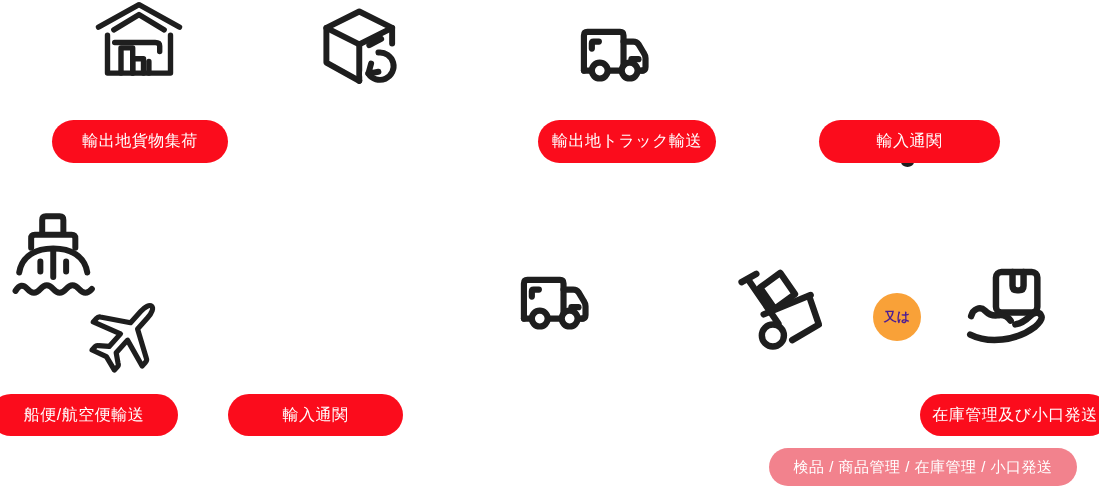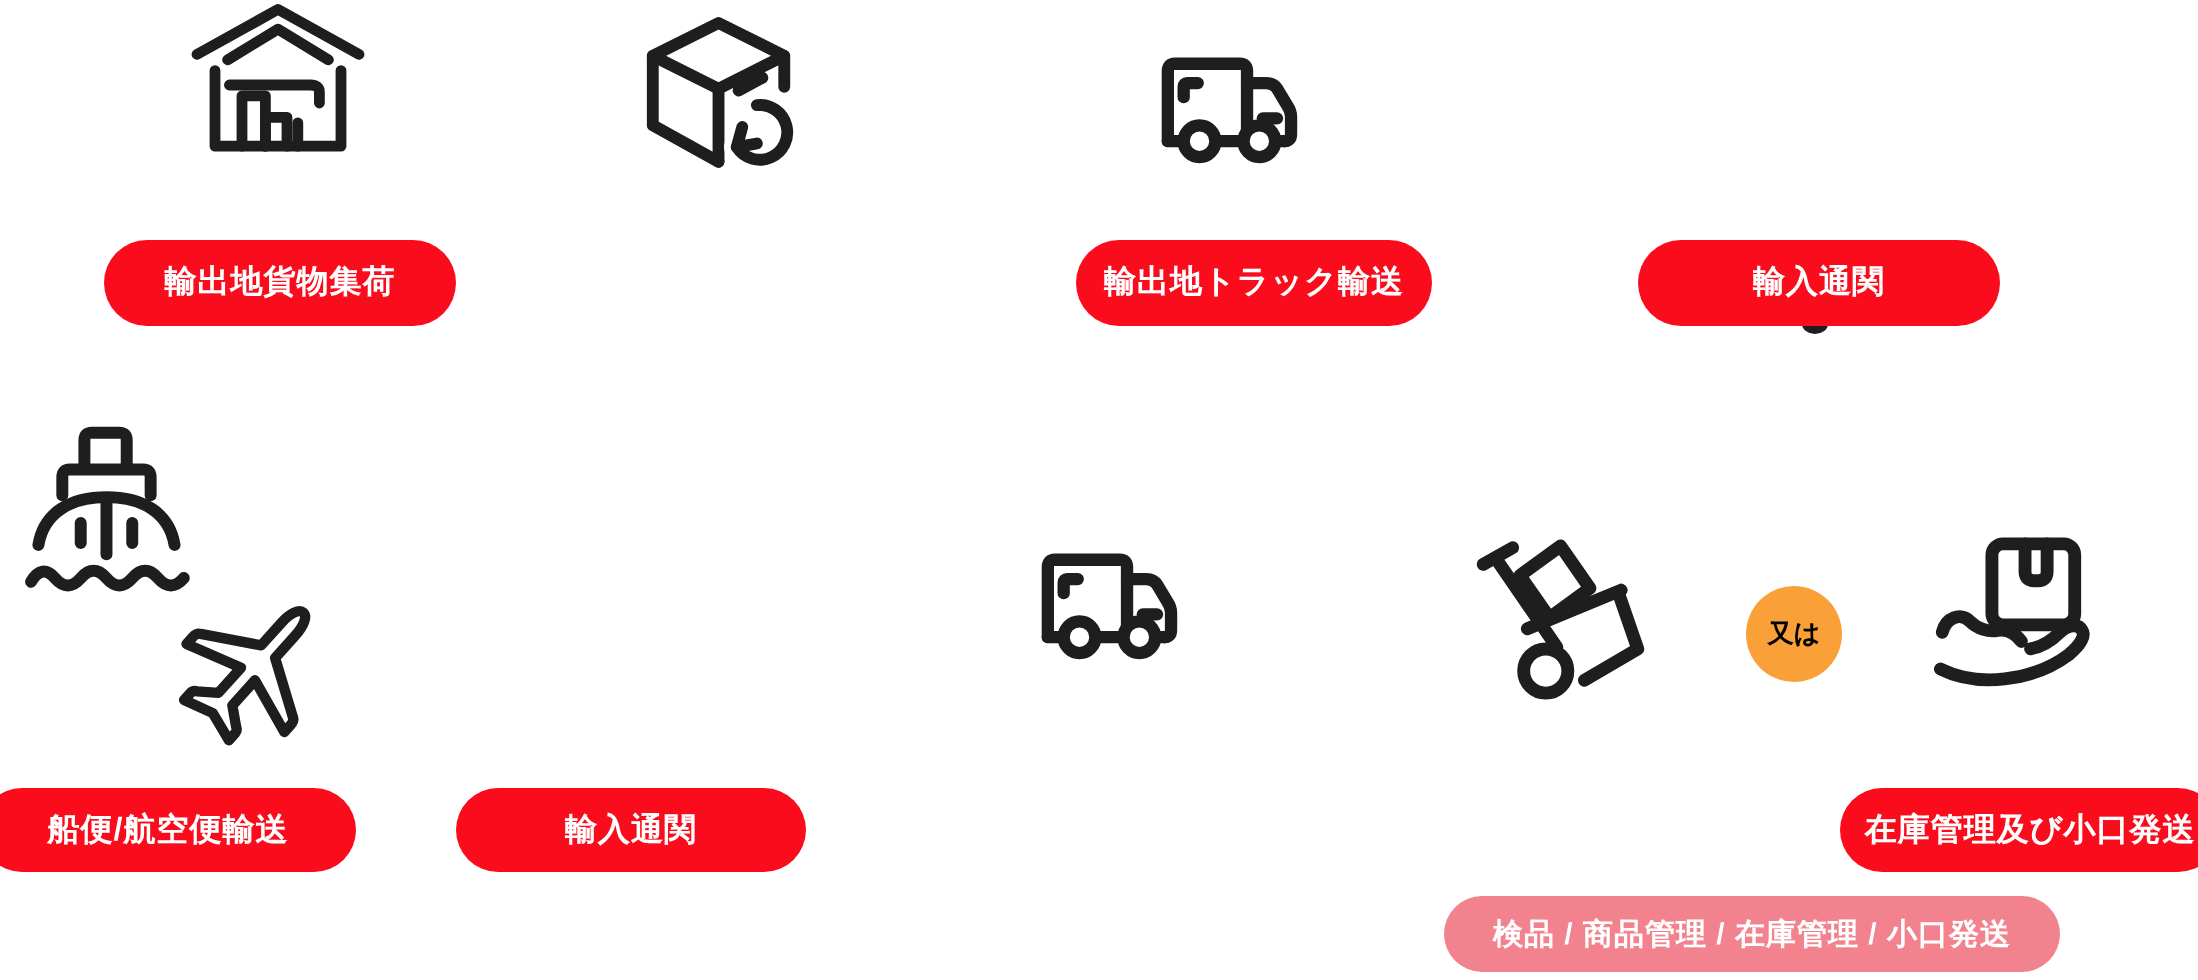--- a/index.html
+++ b/index.html
@@ -6,31 +6,31 @@
   .canvas{
     position:relative;width:1099px;height:490px;background:#ffffff;
     overflow:hidden;font-family:"Liberation Sans","DejaVu Sans",sans-serif;
   }
   .icon{position:absolute;color:var(--icon,#1e1e1e);z-index:1;}
   .icon svg{display:block;width:100%;height:100%;}
   .stroke{fill:none;stroke:currentColor;stroke-linecap:round;stroke-linejoin:round;}
   .halo{fill:none;stroke:#ffffff;stroke-linecap:round;stroke-linejoin:round;}
   .pill{
     position:absolute;height:43px;border-radius:22px;background:var(--red,#fb0c1c);
-    color:#fff;font-size:16px;font-weight:700;letter-spacing:.5px;
+    color:#fff;font-size:16px;font-weight:400;letter-spacing:.5px;
     display:flex;align-items:center;justify-content:center;z-index:2;white-space:nowrap;
   }
   .pill.row2{height:42px;}
   .pill.pink{
     background:var(--pink,#f2828d);height:38px;border-radius:19px;
     font-size:15px;z-index:3;
   }
   .or-badge{
     position:absolute;left:873px;top:293px;width:48px;height:48px;border-radius:50%;
-    background:var(--orange,#f9a138);color:#000000;font-size:13px;font-weight:700;
+    background:var(--orange,#f9a138);color:#4c1d95;font-size:13px;font-weight:700;
     display:flex;align-items:center;justify-content:center;z-index:2;
   }
   .fragment-dot{
     position:absolute;left:901px;top:157px;width:13px;height:10px;border-radius:50%;
     background:var(--icon,#1e1e1e);z-index:0;
   }
 </style>
 </head>
 <body>
 
@@ -145,15 +145,15 @@
   <div class="pill" style="left:52px;top:120px;width:176px">輸出地貨物集荷</div>
   <div class="pill" style="left:538px;top:120px;width:178px">輸出地トラック輸送</div>
   <div class="pill" style="left:819px;top:120px;width:181px">輸入通関</div>
 
   <div class="pill row2" style="left:-10px;top:394px;width:188px">船便/航空便輸送</div>
   <div class="pill row2" style="left:228px;top:394px;width:175px">輸入通関</div>
   <div class="pill row2" style="left:920px;top:394px;width:190px">在庫管理及び小口発送</div>
 
   <div class="or-badge">又は</div>
 
-  <div class="pill pink" style="left:722px;top:448px;width:308px">検品 / 商品管理 / 在庫管理 / 小口発送</div>
+  <div class="pill pink" style="left:769px;top:448px;width:308px">検品 / 商品管理 / 在庫管理 / 小口発送</div>
 
 </div>
 
 </body></html>

